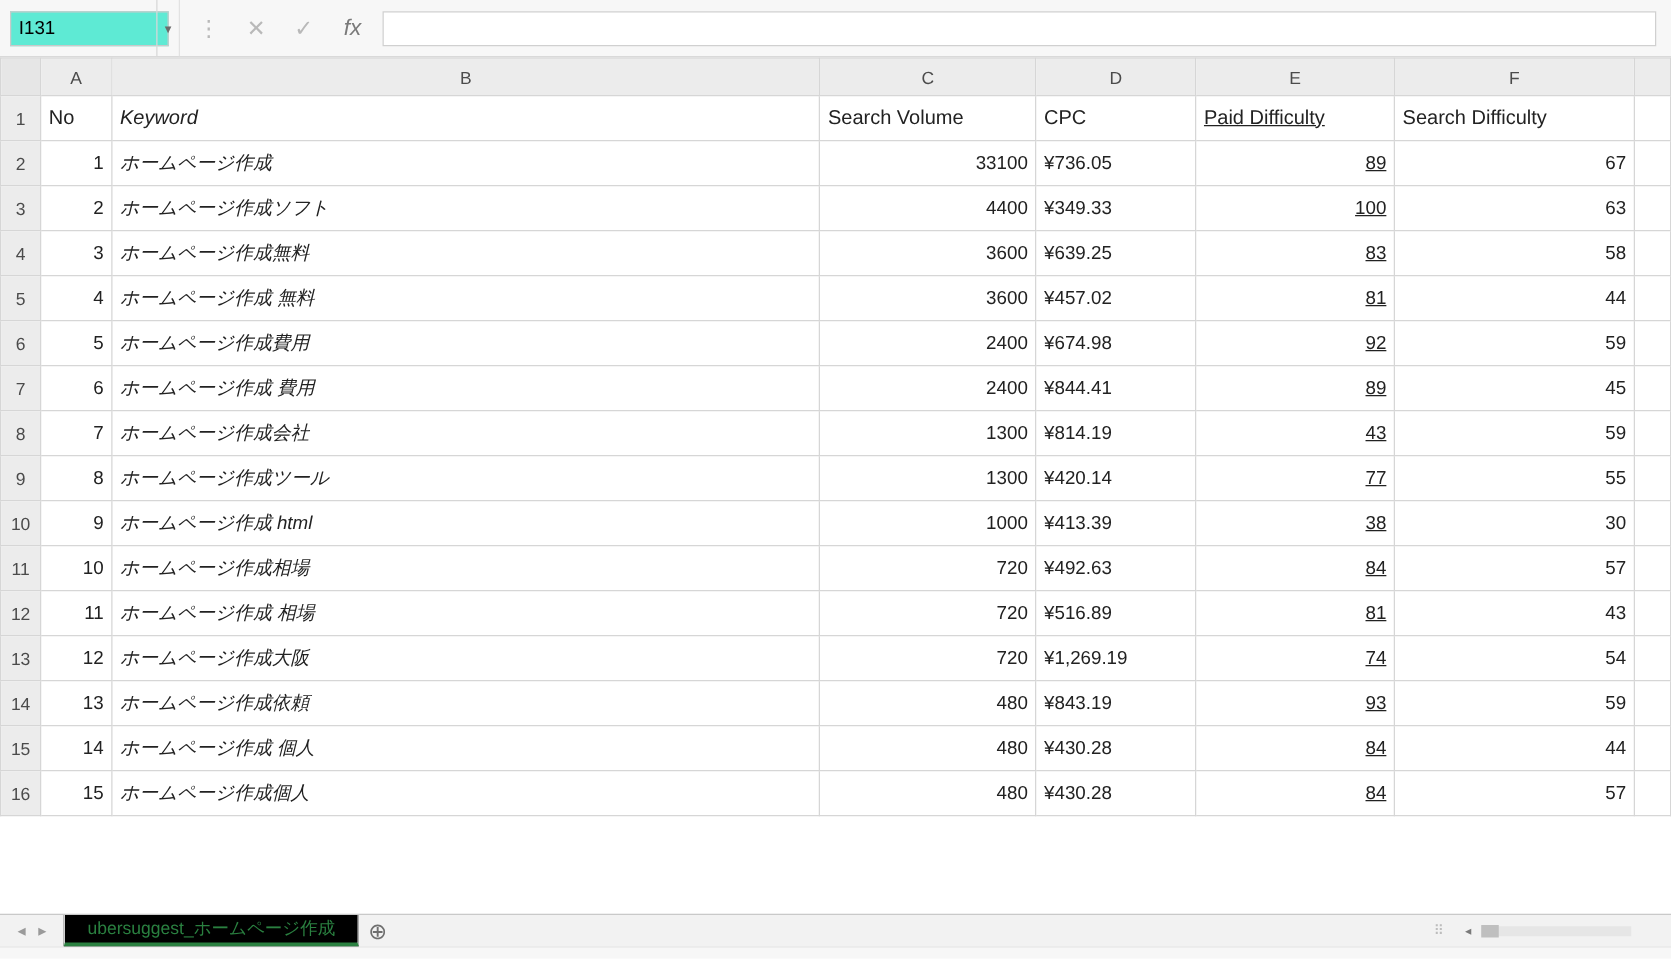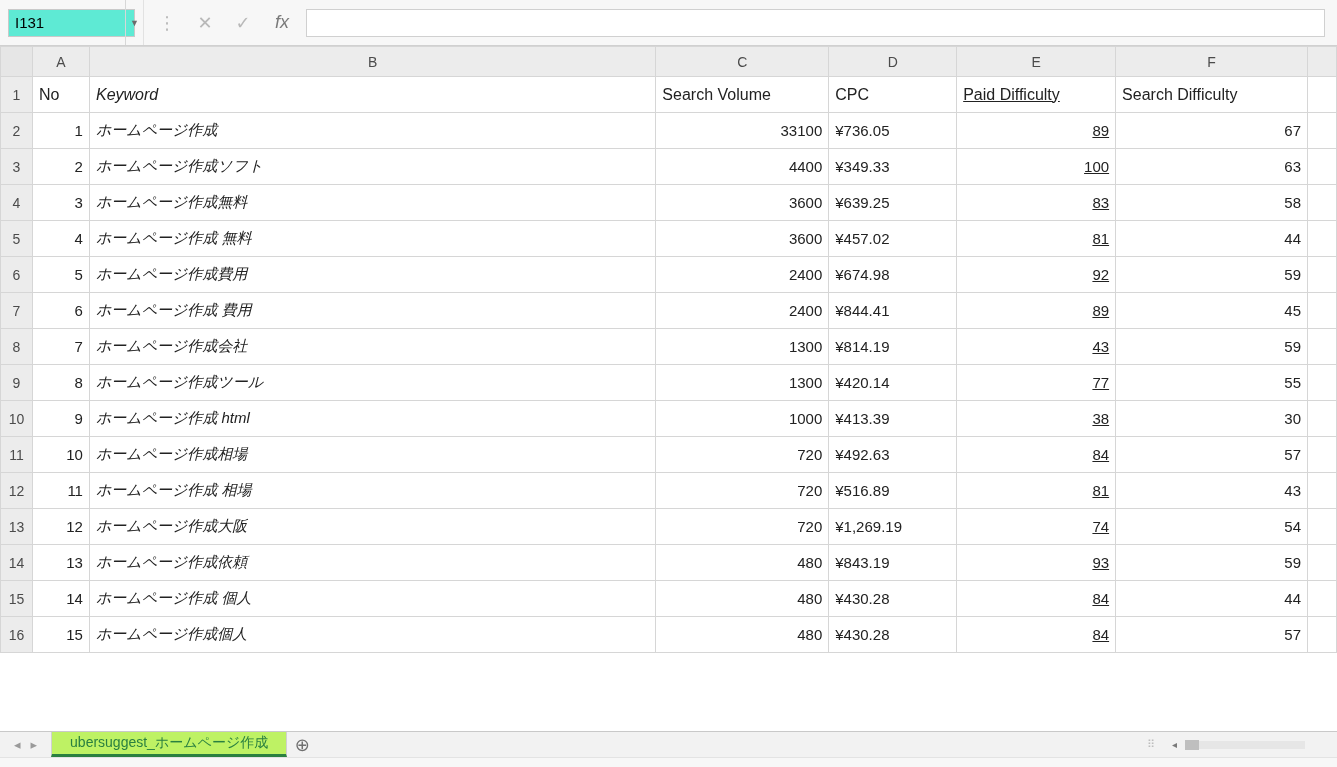--- a/index.html
+++ b/index.html
@@ -41,21 +41,21 @@
   td.C { text-align:right; }
   td.D { }
   td.E { text-align:right;text-decoration:underline; }
   td.F { text-align:right; }
   tr.row1 td { text-align:left !important; font-size:16px; }
 
   
   .tab-bar { height:26px; border-top:1px solid #c9c9c9; background:#f2f2f2; display:flex; align-items:center; font-size:13px; position:relative; }
   .tab-nav { display:flex; align-items:center; gap:10px; padding:0 14px; color:#9a9a9a; }
   .tab-nav span { cursor:pointer; }
-  .sheet-tab { height:100%; display:flex; align-items:center; padding:0 18px; border-right:1px solid #d0d0d0; border-left:1px solid #d0d0d0; background:#bef264; border-bottom:3px solid #2a8040; color:#2a8040; font-size:14px; cursor:pointer; }
+  .sheet-tab { height:100%; display:flex; align-items:center; padding:0 18px; border-right:1px solid #d0d0d0; border-left:1px solid #d0d0d0; background:#000000; border-bottom:3px solid #2a8040; color:#2a8040; font-size:14px; cursor:pointer; }
   .add-sheet { width:30px; height:100%; display:flex; align-items:center; justify-content:center; color:#6f6f6f; font-size:18px; cursor:pointer; }
   .tab-drag { position:absolute; right:180px; color:#bdbdbd; letter-spacing:2px; font-size:11px; }
   .tab-scroll { position:absolute; right:32px; width:120px; height:8px; background:#e6e6e6; }
   .tab-scroll::before { content:""; position:absolute; left:0; top:-1px; width:14px; height:10px; background:#bfbfbf; }
   .tab-scroll-left { position:absolute; right:160px; color:#7a7a7a; font-size:10px; }
 
   
   .status-strip { height:10px; background:#f7f7f7; border-top:1px solid #e3e3e3; }
 </style>
 </head>

